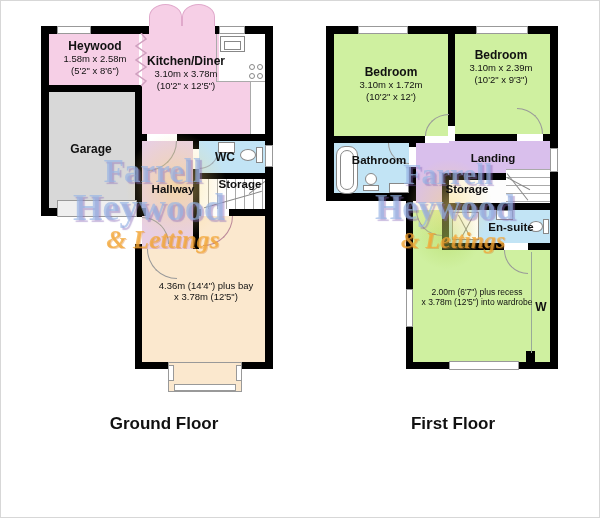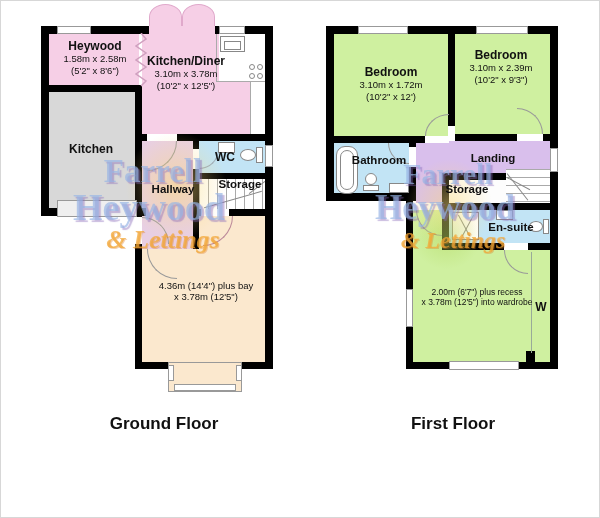--- a/index.html
+++ b/index.html
@@ -115,21 +115,21 @@
       <div class="rname">Heywood</div>
       <div class="rdim">1.58m x 2.58m</div>
       <div class="rdim">(5'2" x 8'6")</div>
     </div>
     <div class="lbl" style="left:185px;top:72px;">
       <div class="rname">Kitchen/Diner</div>
       <div class="rdim">3.10m x 3.78m</div>
       <div class="rdim">(10'2" x 12'5")</div>
     </div>
     <div class="lbl" style="left:90px;top:148px;">
-      <div class="rname">Kitchen</div>
+      <div class="rname">Garage</div>
     </div>
     <div class="lbl" style="left:224px;top:156px;">
       <div class="rname">WC</div>
     </div>
     <div class="lbl" style="left:172px;top:189px;text-align:center;">
       <div class="rname sm">Hallway</div>
     </div>
     <div class="lbl" style="left:239px;top:184px;">
       <div class="rname sm">Storage</div>
     </div>

